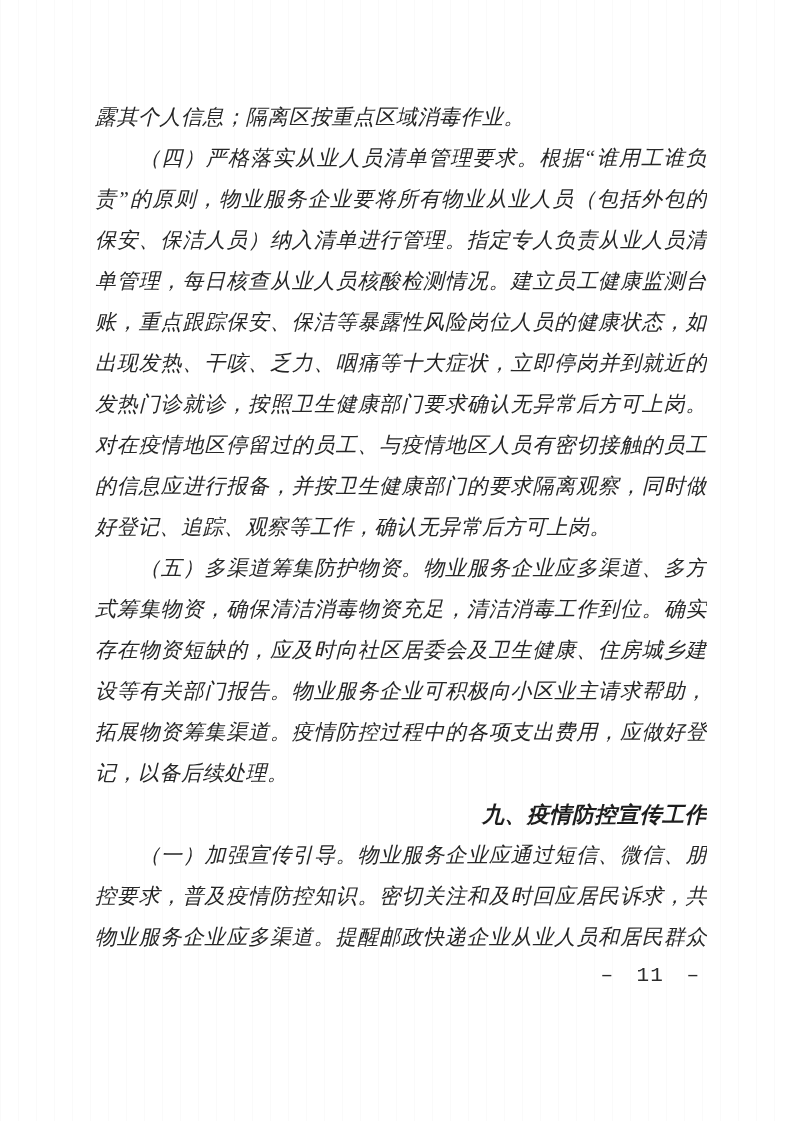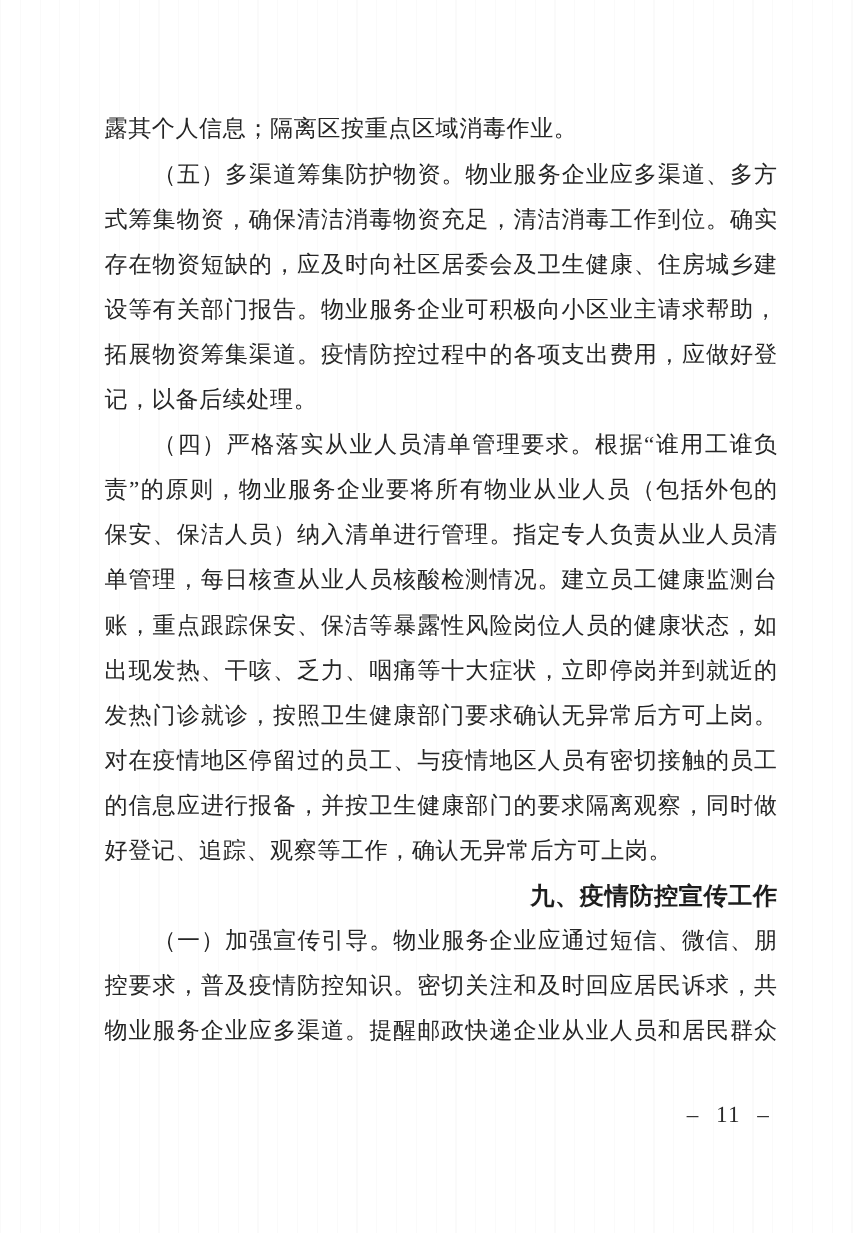--- a/index.html
+++ b/index.html
@@ -20,21 +20,21 @@
         rgba(0,0,0,0) 1px, rgba(0,0,0,0) 18px),
       #ffffff;
   }
   .text-area {
     position: absolute;
     left: 95px;
     top: 97px;
     width: 612px;
     color: #262626;
   }
-  .block { margin: 0; }
+  .block { margin: 0; font-style: italic; }
   .line {
     height: 41px;
     line-height: 41px;
     font-size: 21px;
     letter-spacing: 0.5px;
     text-align: left;
     overflow: hidden;
   }
   .line.indent { padding-left: 44px; }
   .line.fill {
@@ -44,58 +44,58 @@
   }
   .block.heading .line {
     font-family: "Liberation Sans", "DejaVu Sans", sans-serif;
     font-weight: 700;
     font-size: 22px;
     color: #1d1d1d;
     text-align: right;
   }
   .footer {
     position: absolute;
-    top: 999px;
+    top: 962px;
     right: 86px;
     height: 28px;
     line-height: 28px;
     font-size: 21px;
     color: #2b2b2b;
     letter-spacing: 1px;
     word-spacing: 9px;
-    font-family: Liberation Serif, serif;
+    font-family: Liberation Mono, monospace;
   }
 </style>
 </head>
 <body>
 
 <div class="page">
   <div class="text-area">
       <div class="block">
         <div class="line">露其个人信息；隔离区按重点区域消毒作业。</div>
-      </div>
-      <div class="block">
-        <div class="line indent fill">（五）多渠道筹集防护物资。物业服务企业应多渠道、多方</div>
-        <div class="line fill">式筹集物资，确保清洁消毒物资充足，清洁消毒工作到位。确实</div>
-        <div class="line fill">存在物资短缺的，应及时向社区居委会及卫生健康、住房城乡建</div>
-        <div class="line fill">设等有关部门报告。物业服务企业可积极向小区业主请求帮助，</div>
-        <div class="line fill">拓展物资筹集渠道。疫情防控过程中的各项支出费用，应做好登</div>
-        <div class="line">记，以备后续处理。</div>
       </div>
       <div class="block">
         <div class="line indent fill">（四）严格落实从业人员清单管理要求。根据“谁用工谁负</div>
         <div class="line fill">责”的原则，物业服务企业要将所有物业从业人员（包括外包的</div>
         <div class="line fill">保安、保洁人员）纳入清单进行管理。指定专人负责从业人员清</div>
         <div class="line fill">单管理，每日核查从业人员核酸检测情况。建立员工健康监测台</div>
         <div class="line fill">账，重点跟踪保安、保洁等暴露性风险岗位人员的健康状态，如</div>
         <div class="line fill">出现发热、干咳、乏力、咽痛等十大症状，立即停岗并到就近的</div>
         <div class="line fill">发热门诊就诊，按照卫生健康部门要求确认无异常后方可上岗。</div>
         <div class="line fill">对在疫情地区停留过的员工、与疫情地区人员有密切接触的员工</div>
         <div class="line fill">的信息应进行报备，并按卫生健康部门的要求隔离观察，同时做</div>
         <div class="line">好登记、追踪、观察等工作，确认无异常后方可上岗。</div>
+      </div>
+      <div class="block">
+        <div class="line indent fill">（五）多渠道筹集防护物资。物业服务企业应多渠道、多方</div>
+        <div class="line fill">式筹集物资，确保清洁消毒物资充足，清洁消毒工作到位。确实</div>
+        <div class="line fill">存在物资短缺的，应及时向社区居委会及卫生健康、住房城乡建</div>
+        <div class="line fill">设等有关部门报告。物业服务企业可积极向小区业主请求帮助，</div>
+        <div class="line fill">拓展物资筹集渠道。疫情防控过程中的各项支出费用，应做好登</div>
+        <div class="line">记，以备后续处理。</div>
       </div>
       <div class="block heading">
         <div class="line indent">九、疫情防控宣传工作</div>
       </div>
       <div class="block">
         <div class="line indent fill">（一）加强宣传引导。物业服务企业应通过短信、微信、朋</div>
         <div class="line fill">控要求，普及疫情防控知识。密切关注和及时回应居民诉求，共</div>
         <div class="line fill">物业服务企业应多渠道。提醒邮政快递企业从业人员和居民群众</div>
       </div>
     </div>

